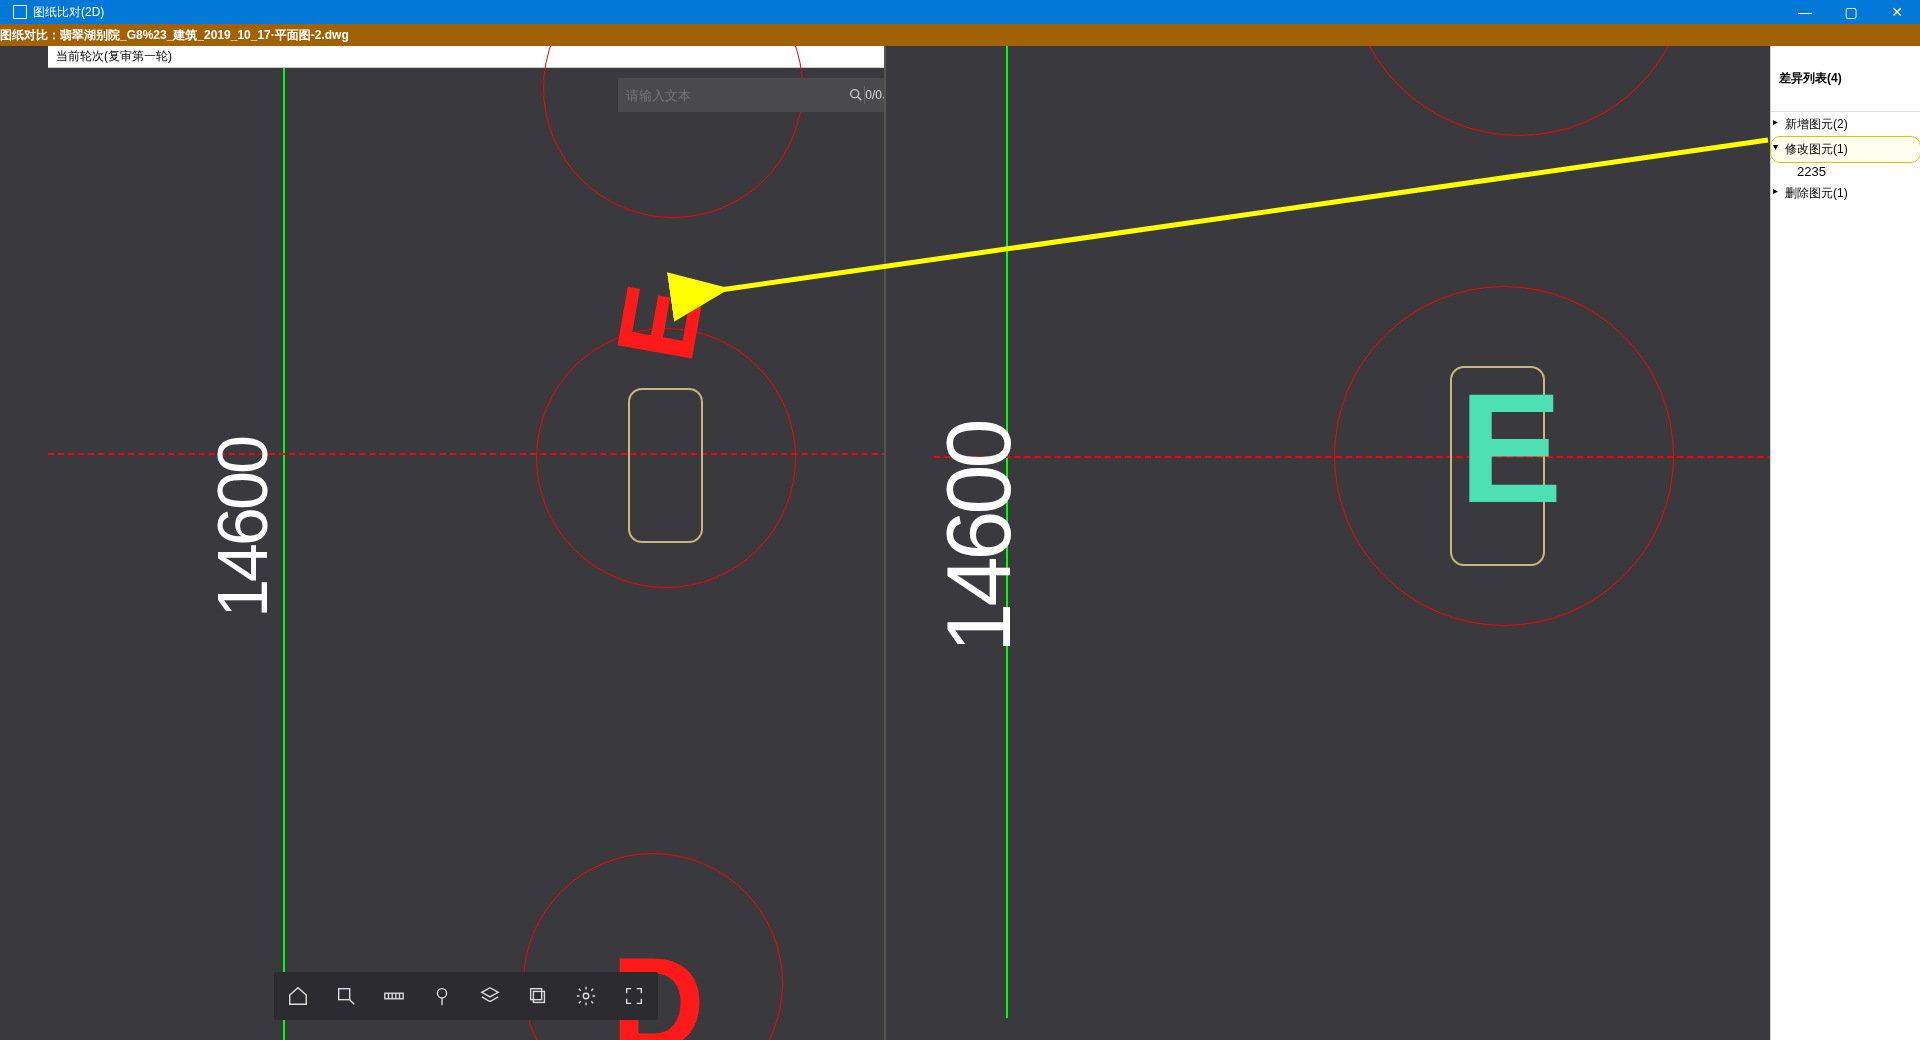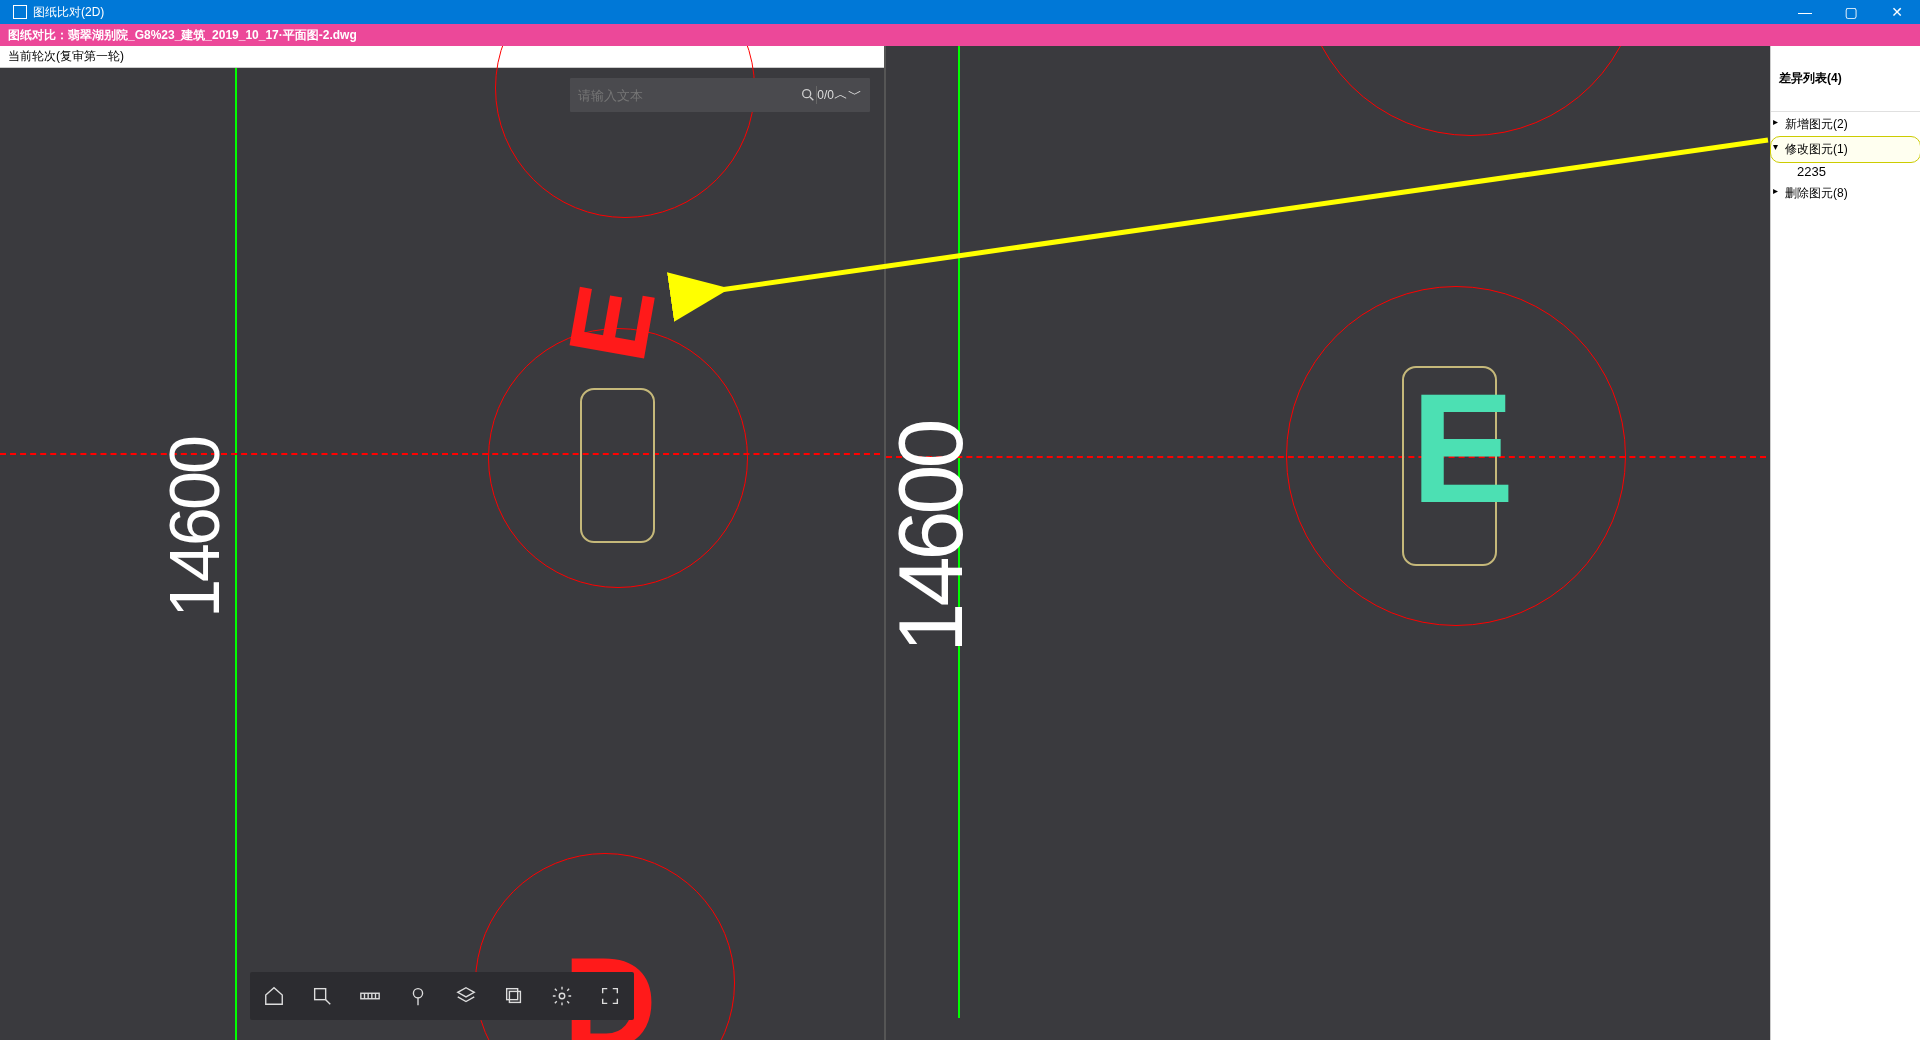--- a/index.html
+++ b/index.html
@@ -33,39 +33,39 @@
       display: flex;
       align-items: center;
       justify-content: center;
       color: white;
       font-size: 14px;
     }
     .window-btn.close { background: transparent; }
 
     .subtitle-bar {
       height: 22px;
-      background: #ec4899;
+      background: #a16207;
       color: white;
       font-size: 12px;
       font-weight: bold;
       display: flex;
       align-items: center;
-      padding-left: 8px;
     }
 
     .content {
       display: flex;
       height: calc(100% - 46px);
     }
 
     .pane {
       flex: 1;
       position: relative;
       background: #3a3a3e;
       overflow: hidden;
+      margin-left: 48px;
     }
     .pane.left { border-right: 2px solid #555; }
 
     .pane-header {
       height: 22px;
       background: #fff;
       color: #000;
       font-size: 12px;
       display: flex;
       align-items: center;
@@ -344,21 +344,21 @@
 
       <div class="dim-text" style="left:-70px; top:440px; transform:rotate(-90deg); font-size:90px; letter-spacing:-4px;">14600</div>
     </div>
   </div>
 
   <div class="side-panel">
     <div class="side-panel-header">差异列表(4)</div>
     <div class="tree-item collapsed"><span>新增图元(2)</span></div>
     <div class="tree-item expanded selected"><span>修改图元(1)</span></div>
     <div class="tree-sub"><span>2235</span></div>
-    <div class="tree-item collapsed"><span>删除图元(8)</span></div>
+    <div class="tree-item collapsed"><span>删除图元(1)</span></div>
   </div>
 </div>
 
 <svg class="yellow-arrow" style="left:0; top:0; width:1920px; height:1040px; position:absolute;">
   <defs>
     <marker id="arrowhead" markerWidth="12" markerHeight="10" refX="2" refY="5" orient="auto">
       <polygon points="12 0, 0 5, 12 10" fill="yellow"></polygon>
     </marker>
   </defs>
   <line x1="1768" y1="140" x2="720" y2="290" stroke="yellow" stroke-width="5" marker-end="url(#arrowhead)"></line>

